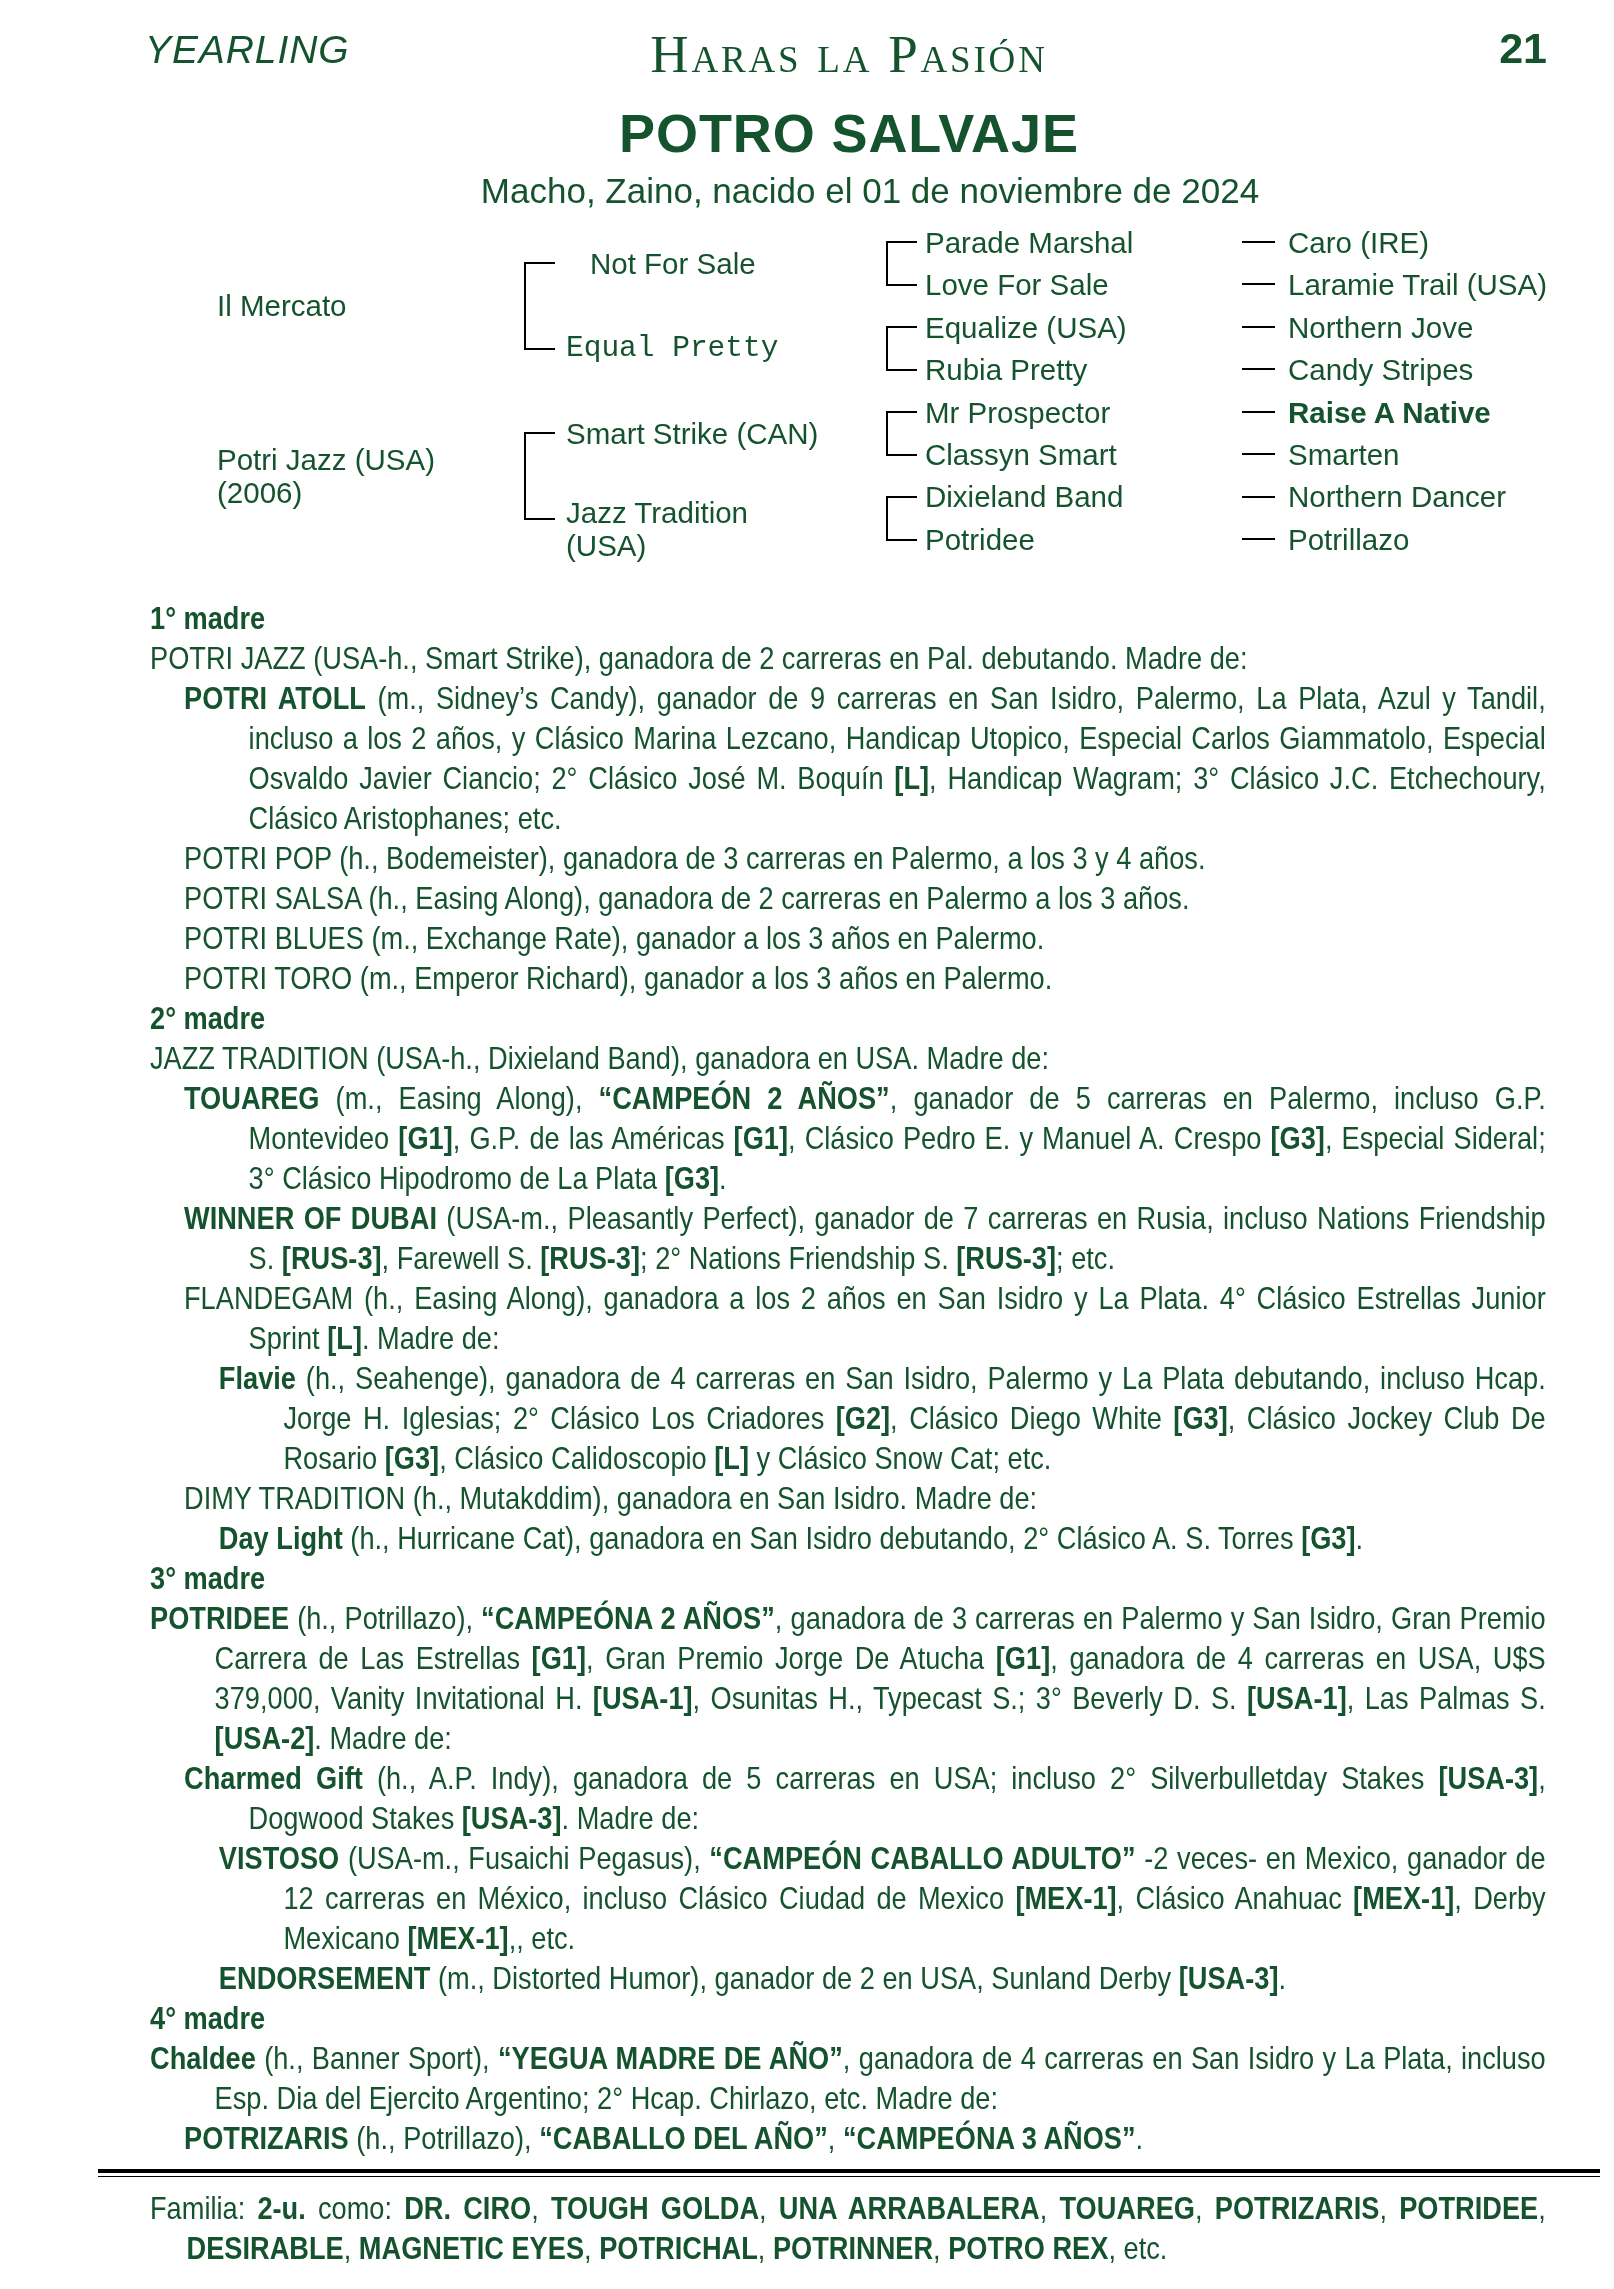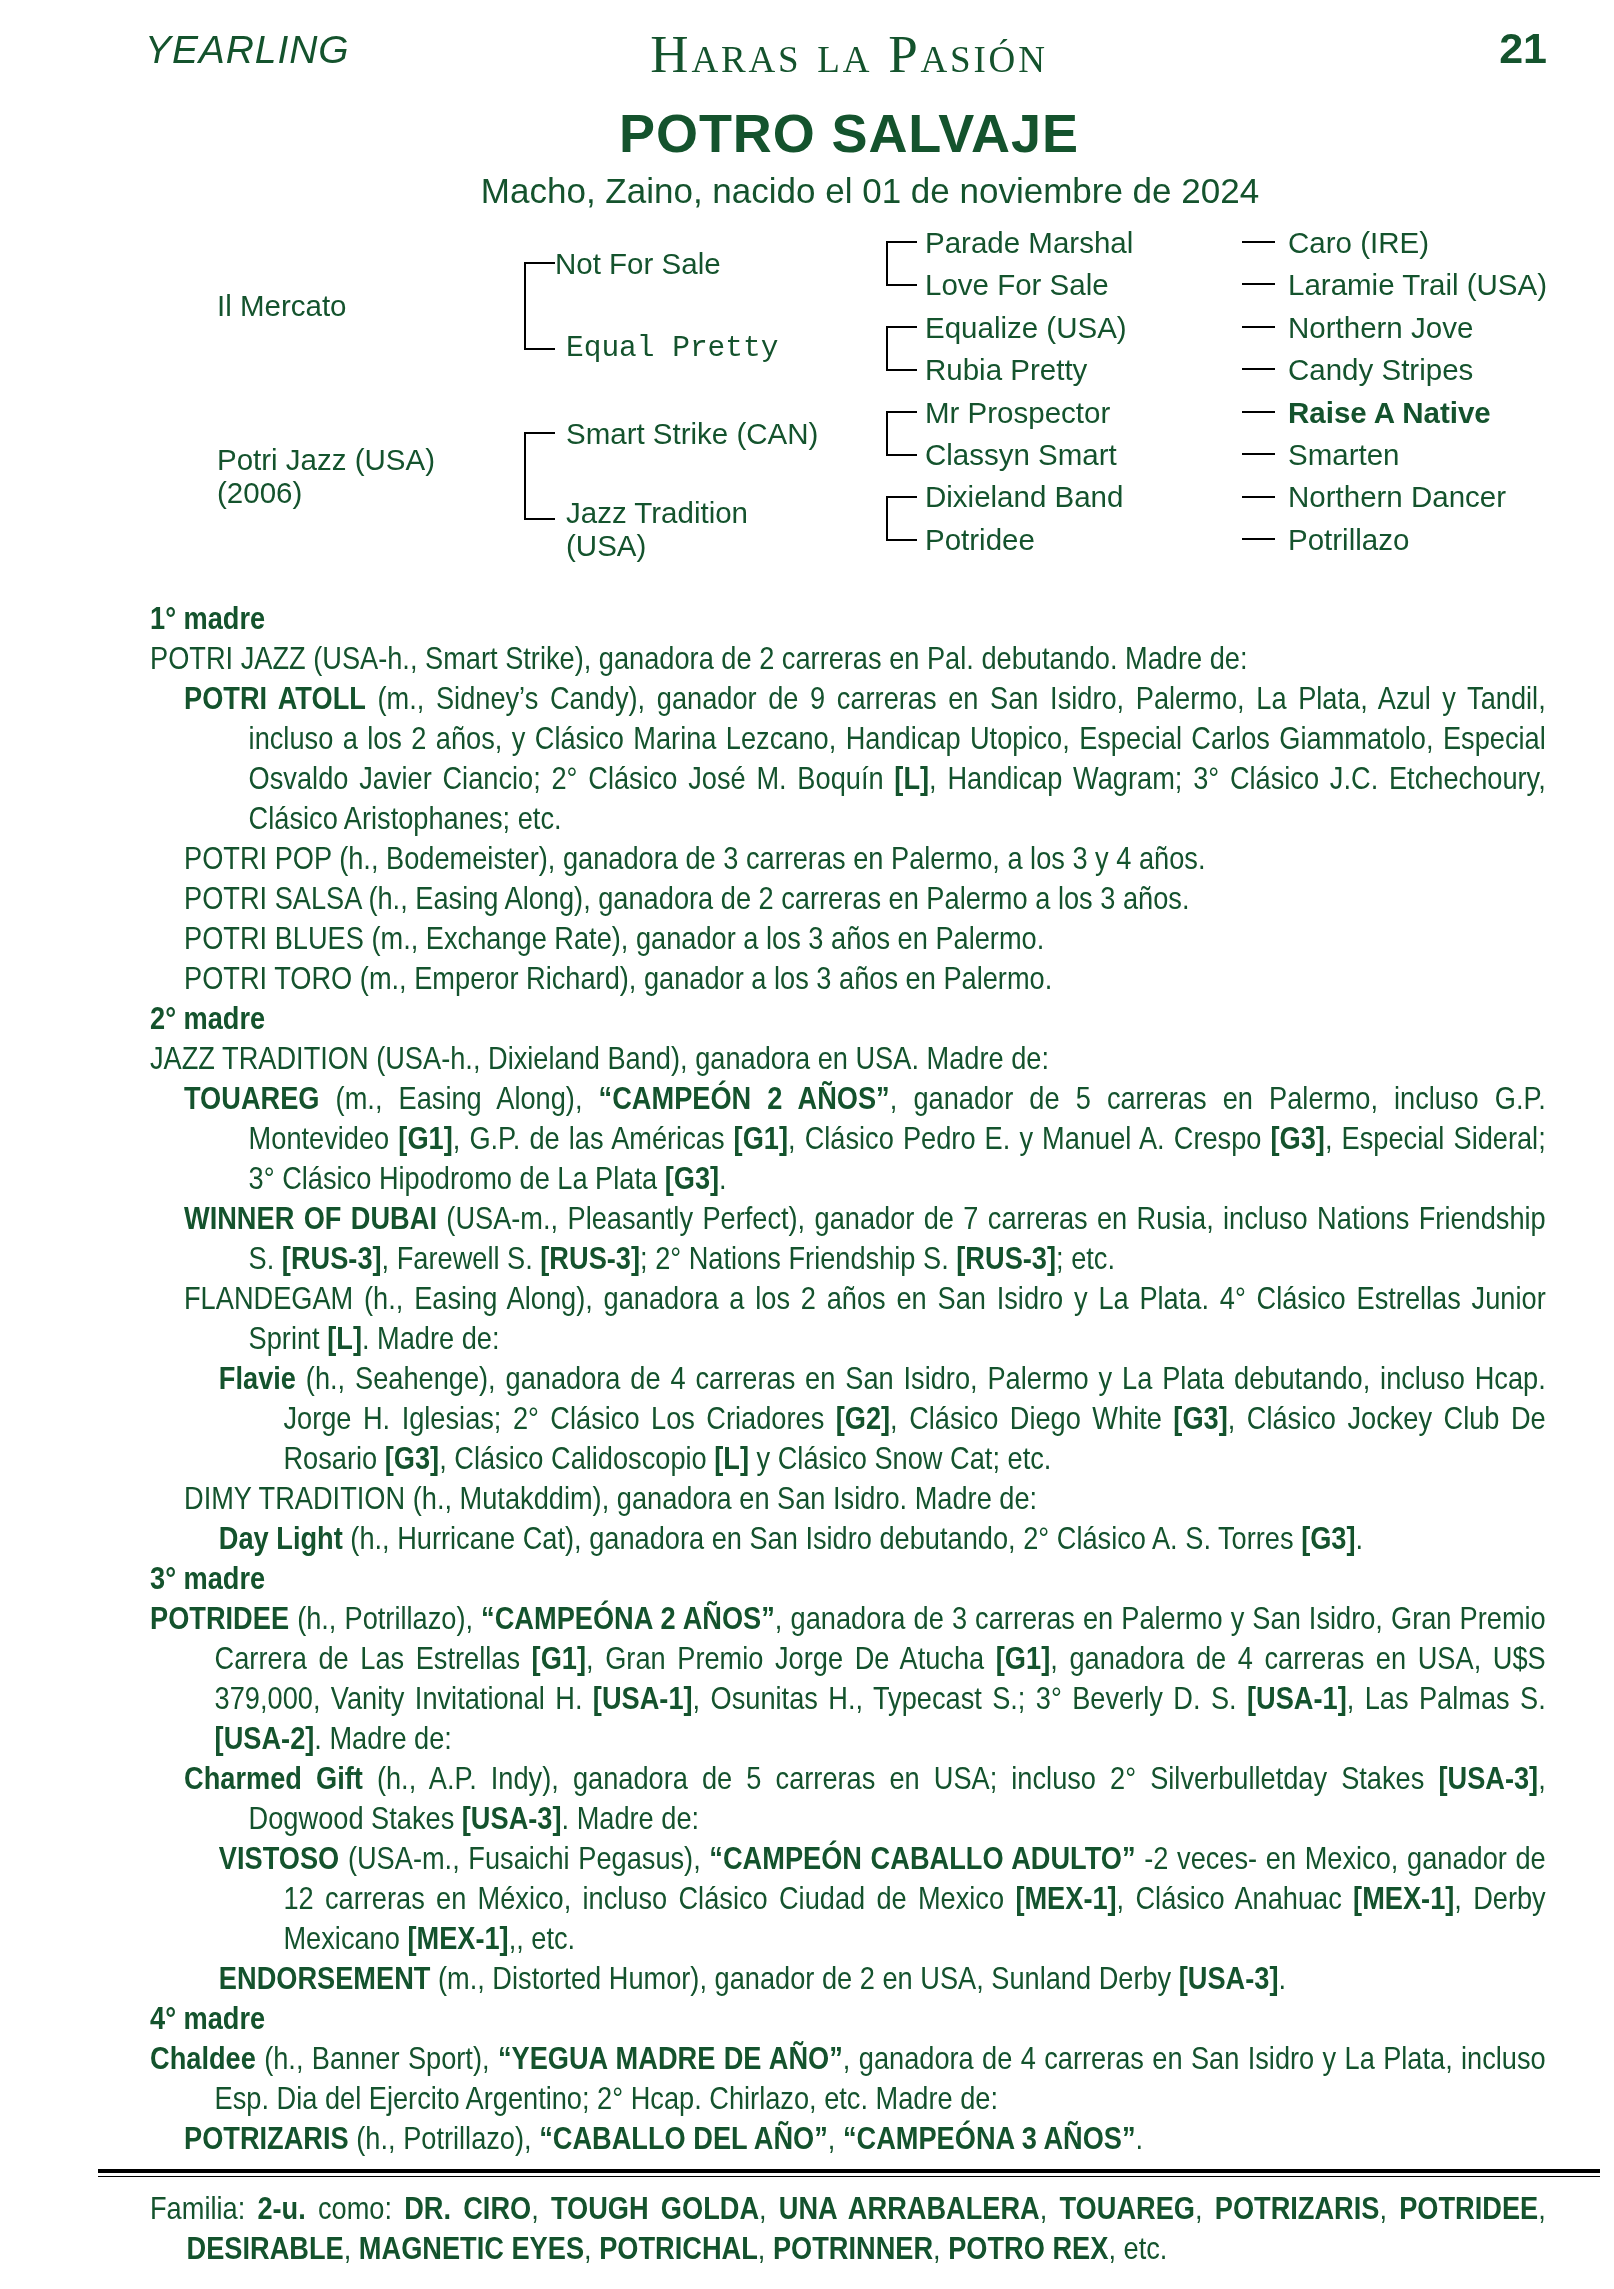--- a/index.html
+++ b/index.html
@@ -54,21 +54,21 @@
   <div class="horse-desc">Macho, Zaino, nacido el 01 de noviembre de 2024</div>
 
   <div class="chart" id="chart">
       <div class="chart-entry" style="left: 175px; top: 67px;">
         <div class="chart-line">Il Mercato</div>
       </div>
       <div class="chart-entry" style="left: 175px; top: 221px;">
         <div class="chart-line">Potri Jazz (USA)</div>
         <div class="chart-line">(2006)</div>
       </div>
-      <div class="chart-entry" style="left: 513px; top: 25px;">
+      <div class="chart-entry" style="left: 548px; top: 25px;">
         <div class="chart-line">Not For Sale</div>
       </div>
       <div class="chart-entry" style="left: 524px; top: 110px; font-family: Liberation Mono, monospace;">
         <div class="chart-line">Equal Pretty</div>
       </div>
       <div class="chart-entry" style="left: 524px; top: 195px;">
         <div class="chart-line">Smart Strike (CAN)</div>
       </div>
       <div class="chart-entry" style="left: 524px; top: 274px;">
         <div class="chart-line">Jazz Tradition</div>

